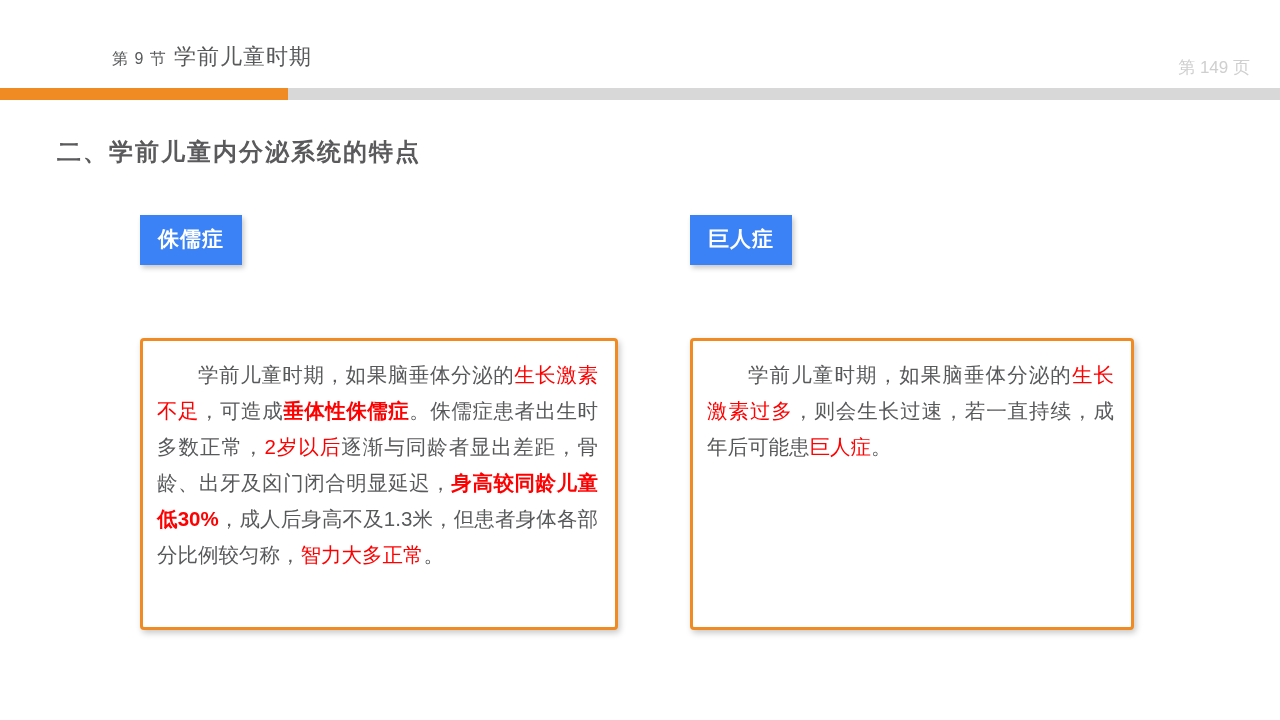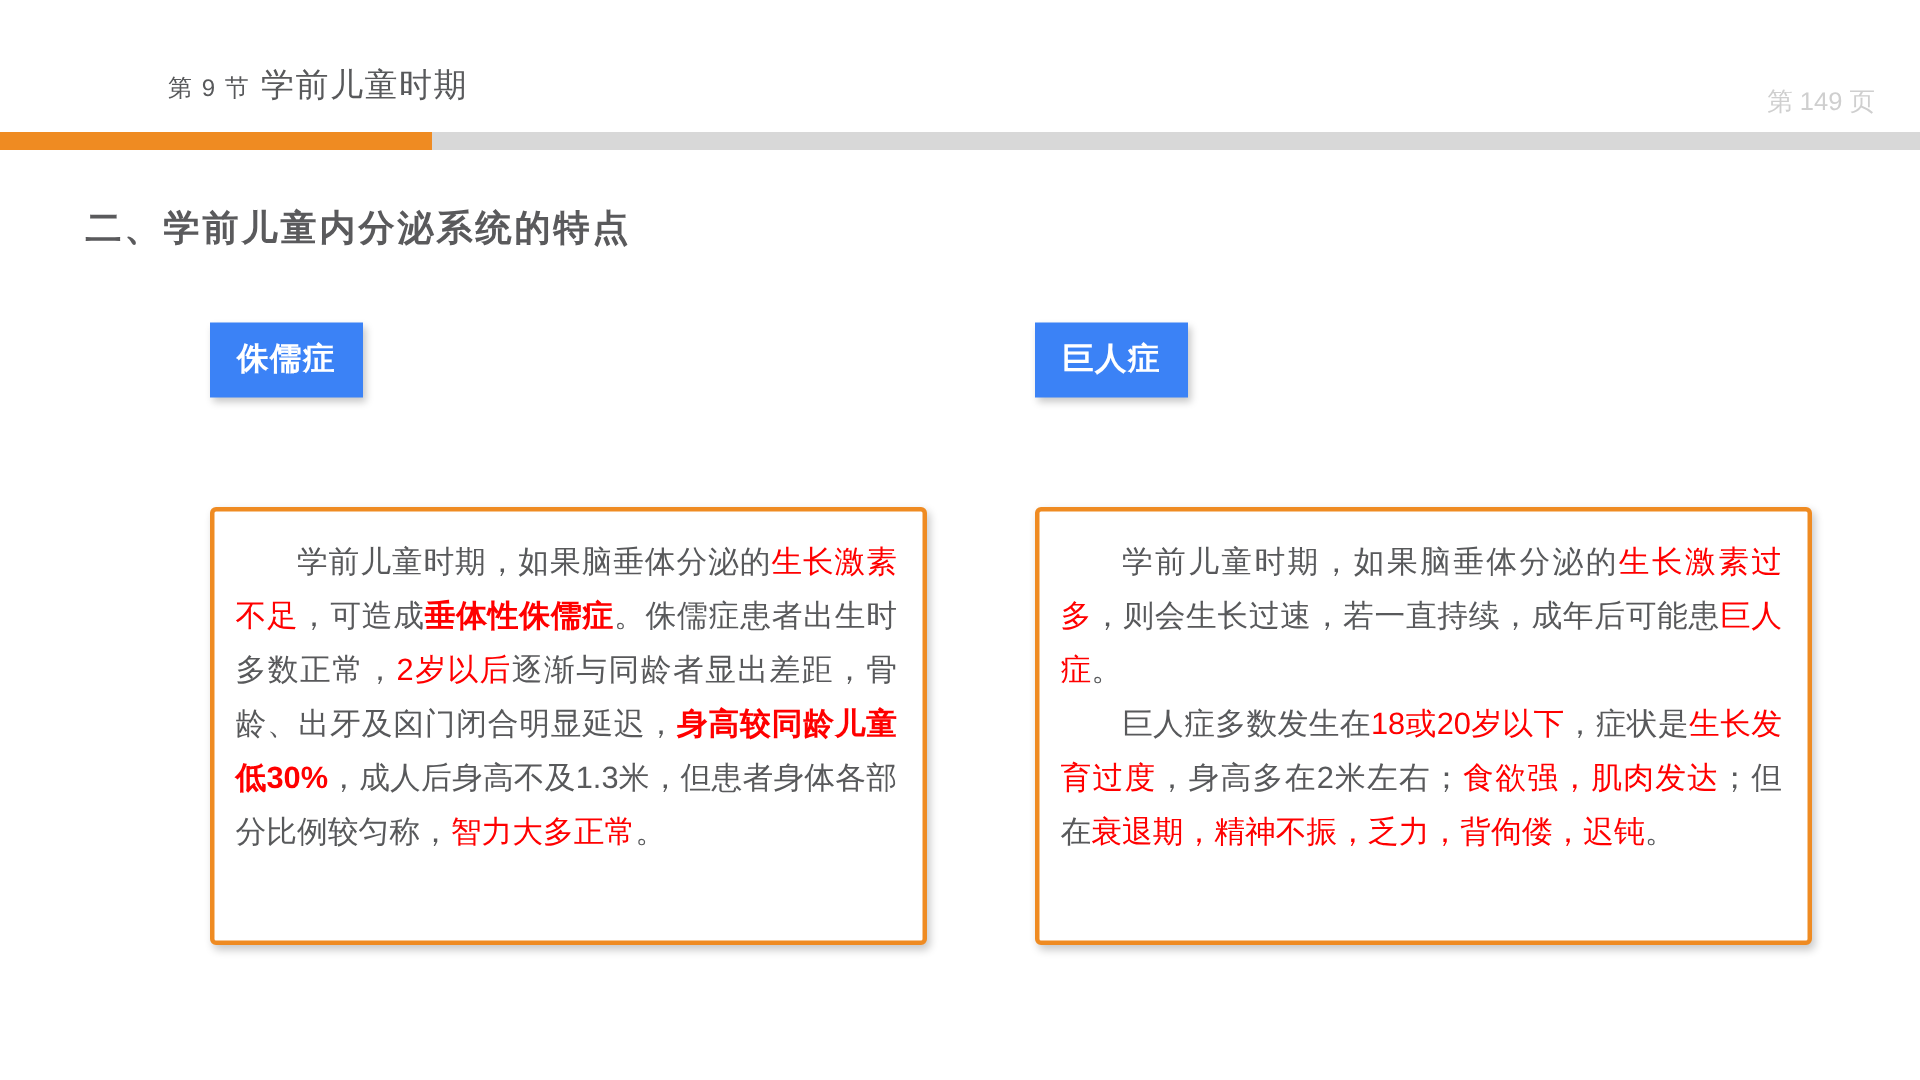--- a/index.html
+++ b/index.html
@@ -105,21 +105,21 @@
   }
   .box-left {
     left: 140px;
     top: 338px;
     width: 478px;
     height: 292px;
   }
   .box-right {
     left: 690px;
     top: 338px;
-    width: 518px;
+    width: 444px;
     height: 292px;
   }
   .textbox p {
     margin: 0;
     text-indent: 2em;
   }
   .hl { color: #ff0000; }
   .hl-b { color: #ff0000; font-weight: bold; }
 </style>
 </head>
@@ -142,14 +142,13 @@
 </div>
 <div class="textbox box-left">
     <p><span>学前儿童时期，如果脑垂体分泌的</span><span class="hl">生长激素不足</span><span>，可造成</span><span class="hl-b">垂体性侏儒症</span><span>。侏儒症患者出生时多数正常，</span><span class="hl">2岁以后</span><span>逐渐与同龄者显出差距，骨龄、出牙及囟门闭合明显延迟，</span><span class="hl-b">身高较同龄儿童低30%</span><span>，成人后身高不及1.3米，但患者身体各部分比例较匀称，</span><span class="hl">智力大多正常</span><span>。</span></p>
   </div>
 
 <div class="column col-right">
   <div class="tag">巨人症</div>
 </div>
 <div class="textbox box-right">
     <p><span>学前儿童时期，如果脑垂体分泌的</span><span class="hl">生长激素过多</span><span>，则会生长过速，若一直持续，成年后可能患</span><span class="hl">巨人症</span><span>。</span></p>
-    <p><span>巨人症多数发生在</span><span class="hl">18或20岁以下</span><span>，症状是</span><span class="hl">生长发育过度</span><span>，身高多在2米左右；</span><span class="hl">食欲强，肌肉发达</span><span>；但在</span><span class="hl">衰退期，精神不振，乏力，背佝偻，迟钝</span><span>。</span></p>
   </div>
 
 </body></html>

